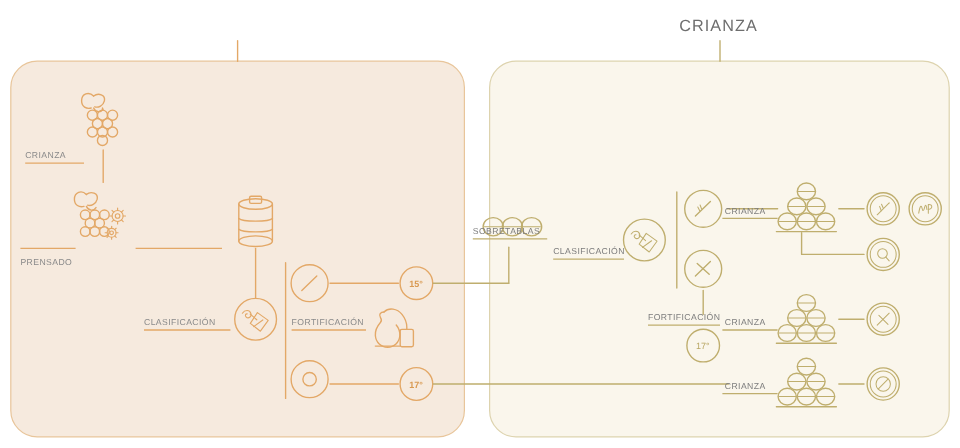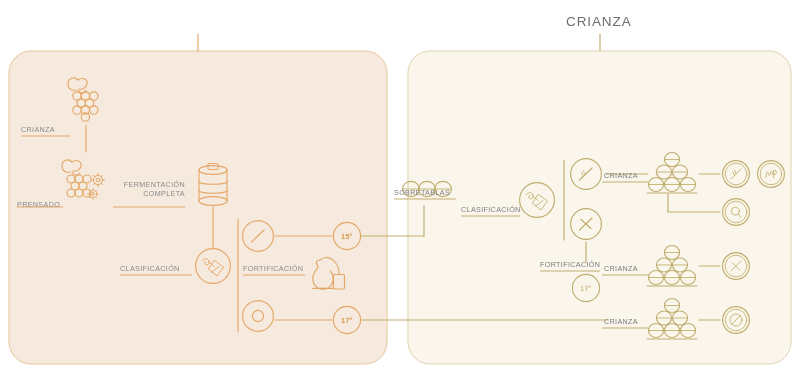--- a/index.html
+++ b/index.html
@@ -293,25 +293,21 @@
     <line x1="17" y1="207" x2="63" y2="207" class="ul-o"></line>
     <line x1="113" y1="207" x2="185" y2="207" class="ul-o"></line>
     <line x1="120" y1="275" x2="192" y2="275" class="ul-o"></line>
     <line x1="243" y1="275" x2="305" y2="275" class="ul-o"></line>
     <line x1="540" y1="271" x2="600" y2="271" class="ul-g"></line>
   </svg>
 
   <div class="hdr" style="left:566px;top:14px;">CRIANZA</div>
 
   <div class="lbl o" style="left:21px;top:126px;">CRIANZA</div>
-  <div class="lbl o" style="left:17px;top:201px;">PRENSADO</div>
-  <div class="lbl o" style="left:113px;top:181px;text-align:right;width:72px;">
-    <span>FERMENTACIÓN</span><br>
-    <span>COMPLETA</span>
-  </div>
+  <div class="lbl o" style="left:17px;top:215px;">PRENSADO</div>
   <div class="lbl o" style="left:120px;top:265px;">CLASIFICACIÓN</div>
   <div class="lbl o" style="left:243px;top:265px;">FORTIFICACIÓN</div>
 
   <div class="deg o" style="left:341px;top:232px;">15°</div>
   <div class="deg o" style="left:341px;top:316px;">17°</div>
 
   <div class="lbl g" style="left:394px;top:189px;text-align:center;">SOBRETABLAS</div>
   <div class="lbl g" style="left:461px;top:206px;">CLASIFICACIÓN</div>
   <div class="lbl g" style="left:540px;top:261px;">FORTIFICACIÓN</div>
   <div class="deg g" style="left:580px;top:284px;">17°</div>

